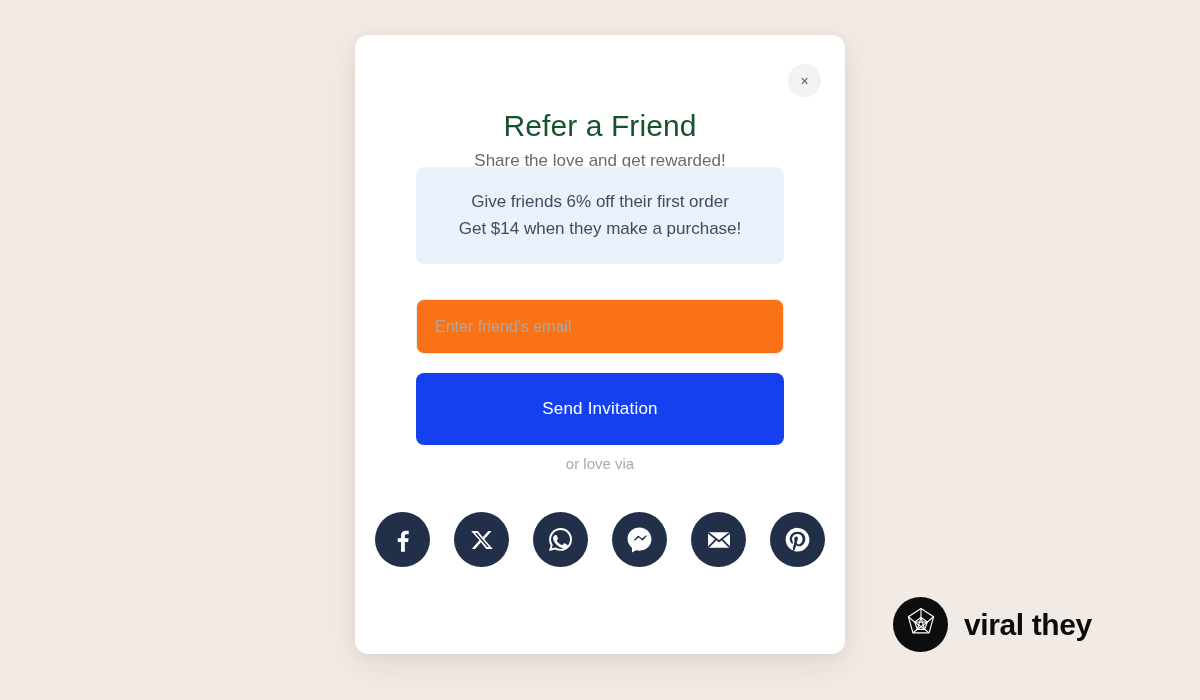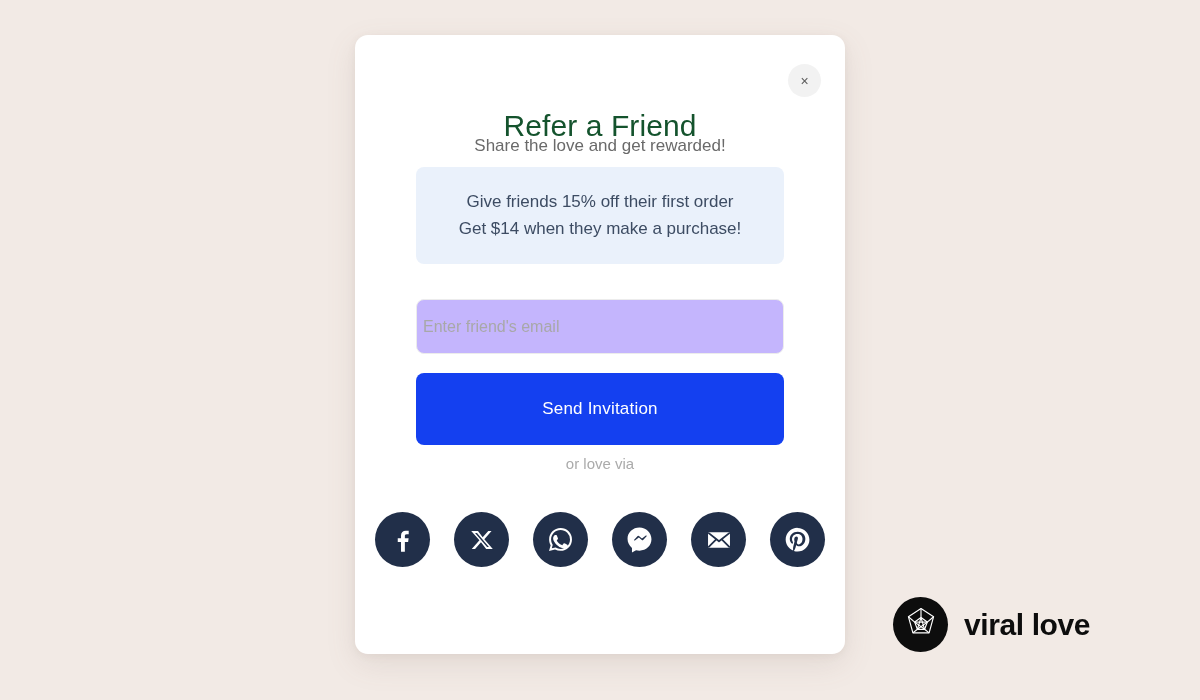--- a/index.html
+++ b/index.html
@@ -60,21 +60,21 @@
     text-align: center;
     font-size: 30px;
     font-weight: 400;
     color: #14532d;
     letter-spacing: 0.1px;
   }
 
   .modal-subtitle {
     position: absolute;
     left: 0;
-    top: 101px;
+    top: 116px;
     width: 100%;
     text-align: center;
     font-size: 17px;
     font-weight: 400;
     color: #6a6a6a;
   }
 
   
   .reward-box {
     position: absolute;
@@ -98,24 +98,24 @@
     line-height: 1.2;
   }
 
   
   .email-input {
     position: absolute;
     left: 61px;
     top: 264px;
     width: 368px;
     height: 55px;
-    background: #c4b5fd;
+    background: #f97316;
     border: 1px solid #ececec;
     border-radius: 8px;
-    padding: 0 6px;
+    padding: 0 18px;
     font-size: 16px;
     font-family: "Liberation Sans", sans-serif;
     color: #333;
     outline: none;
   }
   .email-input::placeholder { color: #a8a8a8; }
 
   
   .send-button {
     position: absolute;
@@ -201,21 +201,21 @@
 
   <button class="close-button">
     <span>×</span>
   </button>
 
   <h1 class="modal-title">Refer a Friend</h1>
 
   <p class="modal-subtitle">Share the love and get rewarded!</p>
 
   <div class="reward-box">
-    <div class="reward-line">Give friends 15% off their first order</div>
+    <div class="reward-line">Give friends 6% off their first order</div>
     <div class="reward-line">Get $14 when they make a purchase!</div>
   </div>
 
   <input class="email-input" type="text" placeholder="Enter friend's email" style="">
 
   <button class="send-button">Send Invitation</button>
 
   <div class="share-label">or love via</div>
 
   <div class="share-row">
@@ -285,14 +285,14 @@
         <line x1="11" y1="31" x2="16" y2="27"></line>
         <line x1="6" y1="13" x2="13" y2="19"></line>
         <line x1="20" y1="14" x2="16" y2="27"></line>
         <line x1="20" y1="14" x2="24" y2="27"></line>
         <line x1="13" y1="19" x2="24" y2="27"></line>
         <line x1="27" y1="19" x2="16" y2="27"></line>
         <line x1="13" y1="19" x2="27" y2="19"></line>
       </svg>
     </span>
   </div>
-  <div class="brand-name">viral love</div>
+  <div class="brand-name">viral they</div>
 </div>
 
 </body></html>

